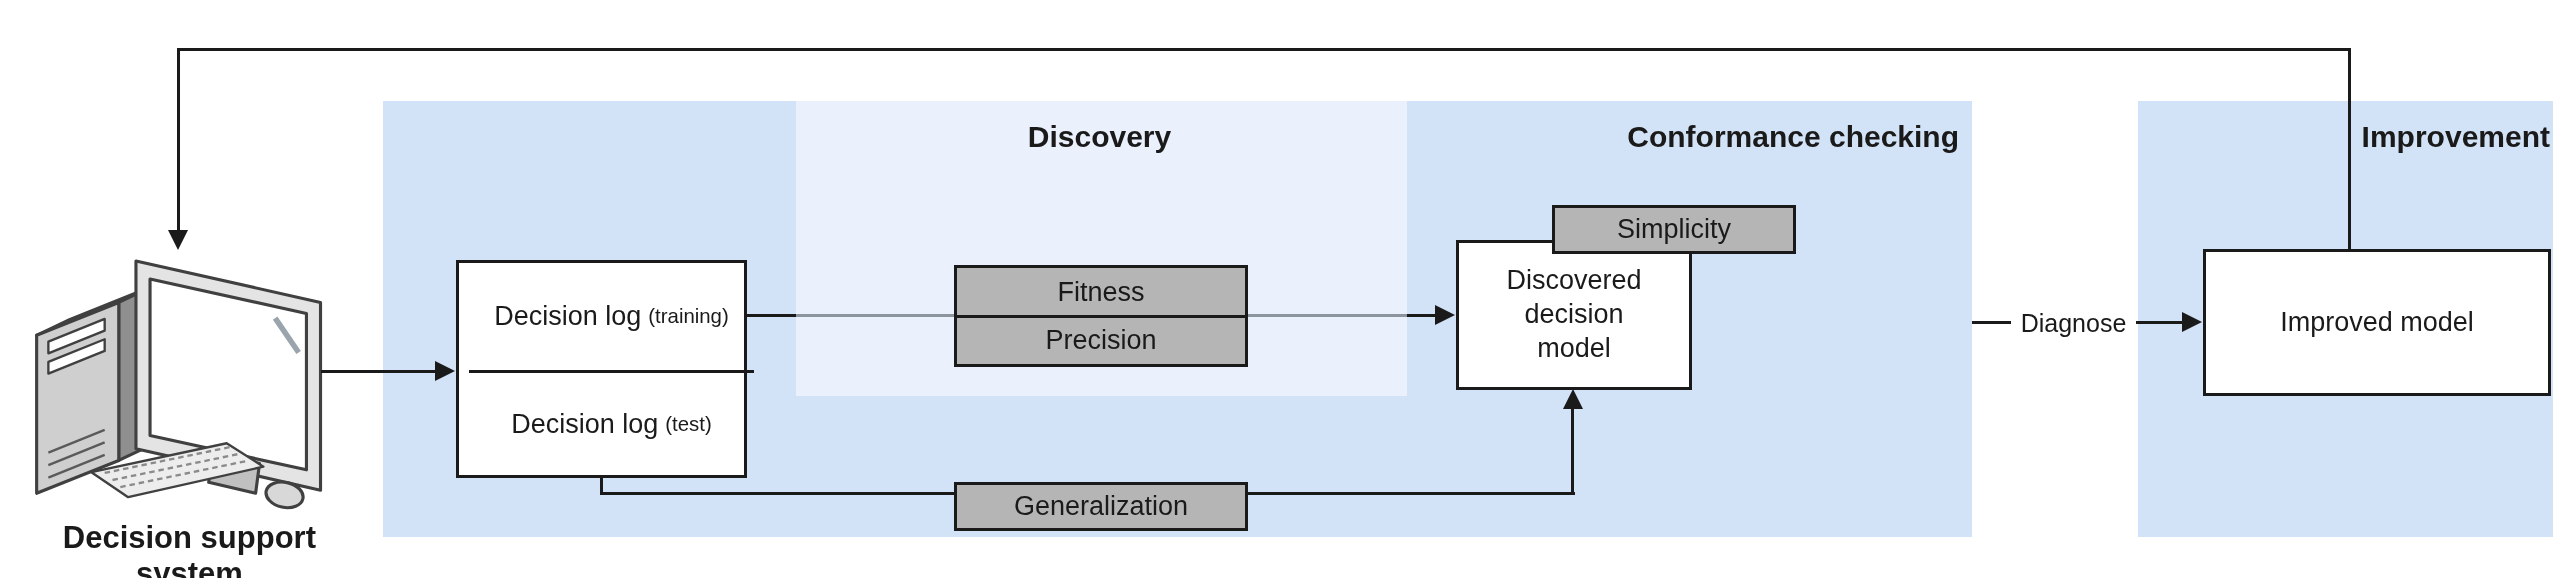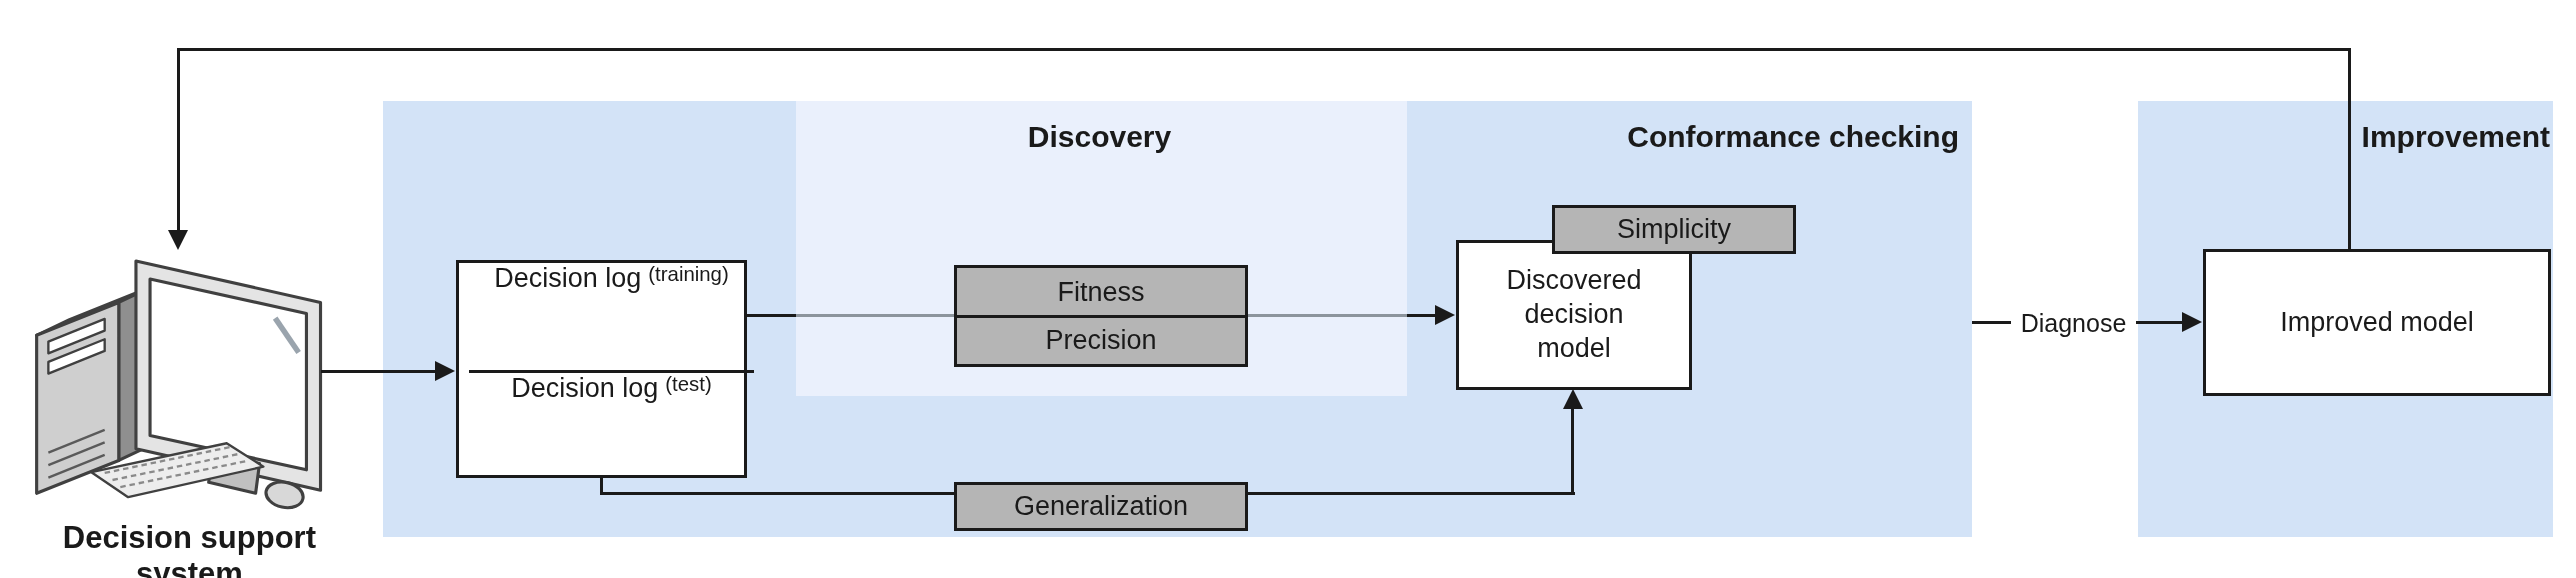--- a/index.html
+++ b/index.html
@@ -49,21 +49,21 @@
   .node {
     position: absolute; z-index: 4;
     border: 3.1px solid var(--border_dark);
     display: flex; align-items: center; justify-content: center;
     text-align: center; font-size: 27px; color: var(--text_color);
   }
   .node.white { background: var(--box_white); }
   .node.gray  { background: var(--box_gray); }
 
   .decision-log { left: 456px; top: 260px; width: 291px; height: 218px; flex-direction: column; padding: 0; }
-  .decision-log .cell { width: 100%; display: flex; justify-content: center; margin-left: 20px; }
+  .decision-log .cell { width: 100%; display: flex; align-items: center; justify-content: center; margin-left: 20px; }
   .decision-log .cell.top { height: 110px; border-bottom: 3.1px solid var(--border_dark); }
   .decision-log .cell.bottom { height: 102px; }
   .small-suffix { font-size: 20.4px; margin-left: 7px; }
 
   .metrics { left: 954px; top: 265px; width: 294px; height: 102px; flex-direction: column; padding: 0; }
   .metrics .cell { width: 100%; display: flex; align-items: center; justify-content: center; }
   .metrics .cell.top { height: 48px; border-bottom: 3.1px solid var(--border_dark); }
   .metrics .cell.bottom { height: 45px; }
 
   .generalization { left: 954px; top: 482px; width: 294px; height: 49px; }

